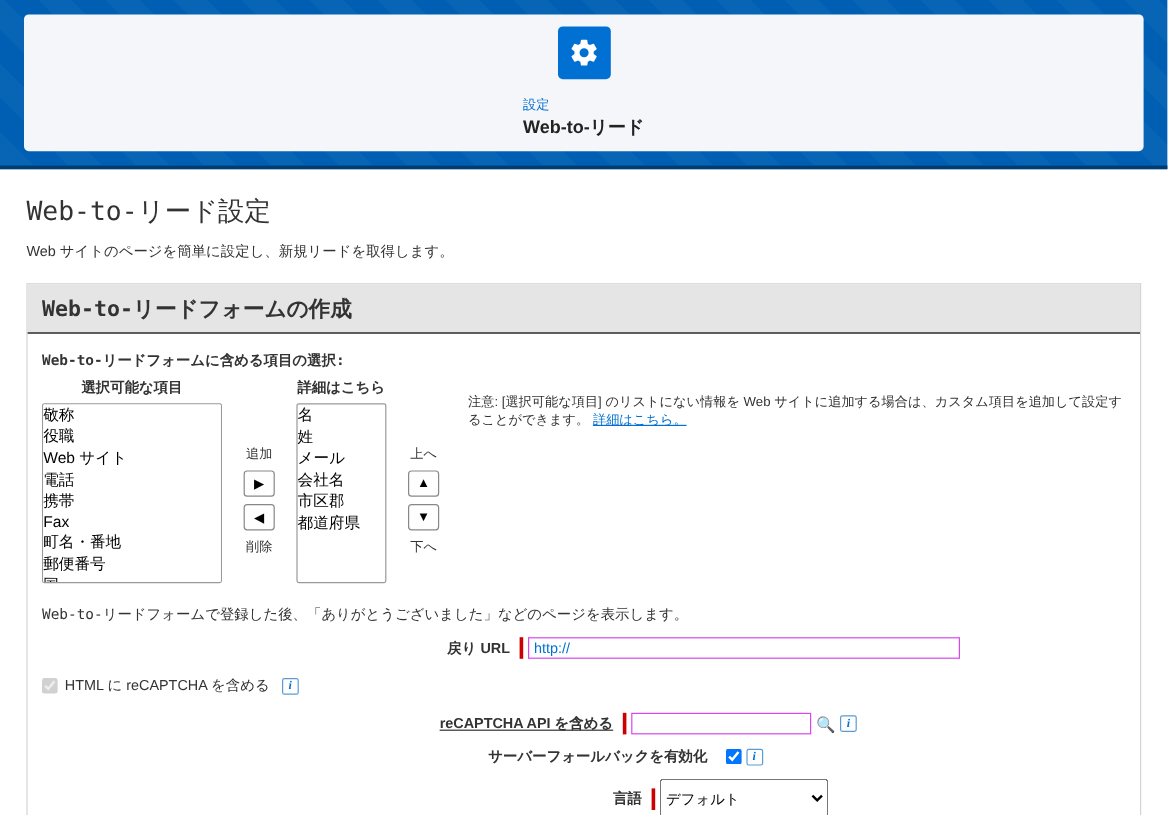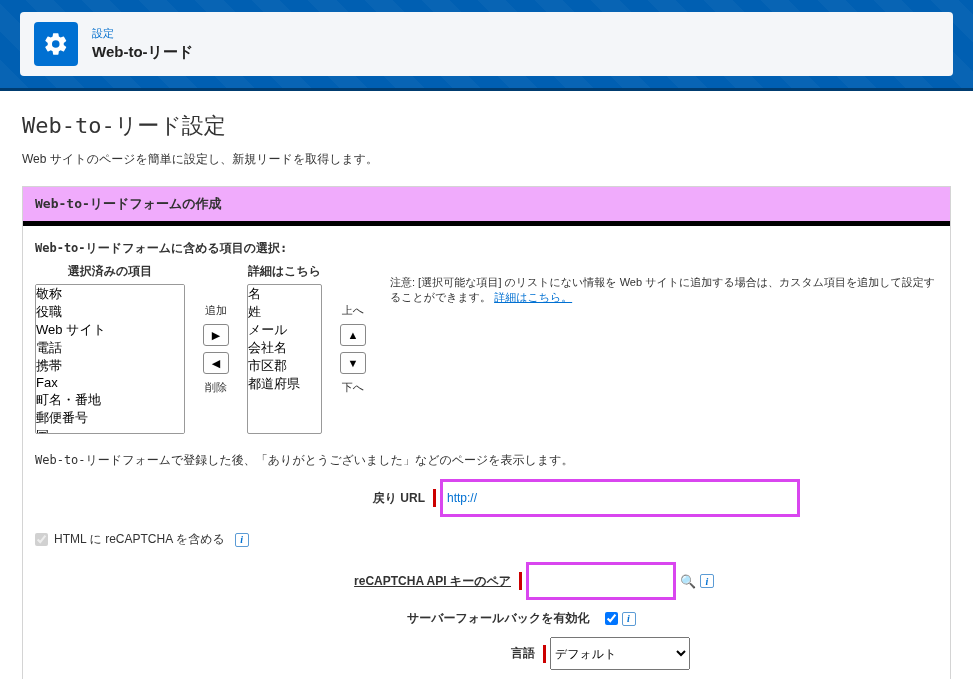--- a/index.html
+++ b/index.html
@@ -15,20 +15,21 @@
   padding: 12px 20px;
   border-bottom: 3px solid #003c70;
 }
 .header-inner {
   background: #f4f6f9;
   border-radius: 4px;
   padding: 10px 14px;
   display: flex;
   align-items: center;
   gap: 14px;
+  flex-direction: column;
 }
 .gear-box {
   width: 44px;
   height: 44px;
   background: #0070d2;
   border-radius: 4px;
   display: flex;
   align-items: center;
   justify-content: center;
   flex-shrink: 0;
@@ -36,25 +37,25 @@
 .breadcrumb-text { font-size: 11px; color: #006dcc; }
 .page-title-hdr { font-size: 15px; font-weight: bold; color: #222; margin-top: 2px; }
 .content { padding: 20px 22px; }
 .page-h1 { font-size: 22px; font-weight: normal; margin-bottom: 10px; font-family: "MS Gothic", monospace; }
 .page-desc { font-size: 12px; margin-bottom: 18px; }
 .section {
   border: 1px solid #d4d4d4;
   margin-bottom: 14px;
 }
 .section-head {
-  background: #f0abfc;
+  background: #e5e5e5;
   padding: 8px 12px;
   font-weight: bold;
-  font-size: 13px;
-  border-bottom: 5px solid #000000;
+  font-size: 18px;
+  border-bottom: 1px solid #000000;
   font-family: "MS Gothic", monospace;
 }
 .section-body { padding: 14px 12px 18px; }
 .subhead { font-weight: bold; font-size: 12px; margin-bottom: 6px; font-family: "MS Gothic", monospace; }
 .dual-row { display: flex; align-items: flex-start; gap: 18px; }
 .col-group { text-align: center; }
 .col-label { font-weight: bold; font-size: 12px; margin-bottom: 4px; }
 select.multi {
   width: 150px;
   height: 150px;
@@ -62,21 +63,21 @@
   font-family: inherit;
   border: 1px solid #999;
 }
 select.multi.selected { width: 75px; }
 .btn-col {
   display: flex;
   flex-direction: column;
   align-items: center;
   justify-content: center;
   gap: 6px;
-  margin-top: 40px;
+  margin-top: 56px;
 }
 .btn-col .small-label { font-size: 11px; }
 .arrow-btn {
   width: 26px;
   height: 22px;
   border: 1px solid #888;
   background: #fefefe;
   border-radius: 3px;
   cursor: pointer;
   display: flex;
@@ -85,23 +86,23 @@
   font-size: 11px;
 }
 .note-text { font-size: 11px; color: #333; margin-top: 12px; margin-left: 6px; flex: 1; }
 .note-text a { color: #0070d2; }
 .thank-note { font-size: 12px; margin: 18px 0 10px; font-family: "MS Gothic", monospace; }
 .form-row { display: flex; align-items: center; margin-bottom: 10px; justify-content: center; }
 .form-lbl { width: 260px; text-align: right; padding-right: 8px; font-size: 12px; font-weight: bold; }
 .form-lbl.u { text-decoration: underline; font-weight: bold; }
 .req-bar { width: 3px; height: 18px; background: #c00; margin-right: 4px; }
 input.txt {
-  border: 3px solid #d946ef;
+  border: 1px solid #d946ef;
   height: 18px;
-  padding: 16px 4px;
+  padding: 0 4px;
   font-size: 12px;
   font-family: inherit;
 }
 input.url-field { width: 360px; color: #0070d2; }
 input.api-field { width: 150px; }
 select.lang { width: 140px; height: 33px; font-size: 12px; font-family: inherit; }
 .info-ico {
   display: inline-flex;
   width: 14px;
   height: 14px;
@@ -161,21 +162,21 @@
   <h1 class="page-h1">Web-to-リード設定</h1>
   <p class="page-desc">Web サイトのページを簡単に設定し、新規リードを取得します。</p>
 
   <div class="section">
     <div class="section-head">Web-to-リードフォームの作成</div>
     <div class="section-body">
       <div class="subhead">Web-to-リードフォームに含める項目の選択:</div>
 
       <div class="dual-row">
         <div class="col-group">
-          <div class="col-label">選択済みの項目</div>
+          <div class="col-label">選択可能な項目</div>
           <select multiple="" class="multi" id="available-list">
               <option>敬称</option>
               <option>役職</option>
               <option>Web サイト</option>
               <option>電話</option>
               <option>携帯</option>
               <option>Fax</option>
               <option>町名・番地</option>
               <option>郵便番号</option>
               <option>国</option>
@@ -222,21 +223,21 @@
         <input class="txt url-field" type="text" value="http://" style="">
       </div>
 
       <div class="chk-row">
         <input type="checkbox" checked="" disabled="" style="">
         <label>HTML に reCAPTCHA を含める</label>
         <span class="info-ico">i</span>
       </div>
 
       <div class="form-row">
-        <div class="form-lbl u">reCAPTCHA API キーのペア</div>
+        <div class="form-lbl u">reCAPTCHA API を含める</div>
         <span class="req-bar"></span>
         <input class="txt api-field" type="text" value="" style="">
         <span class="lookup-ico">🔍</span>
         <span class="info-ico">i</span>
       </div>
 
       <div class="form-row">
         <div class="form-lbl">サーバーフォールバックを有効化</div>
         <div style="width:3px;margin-right:4px;"></div>
         <input type="checkbox" checked="" style="">

